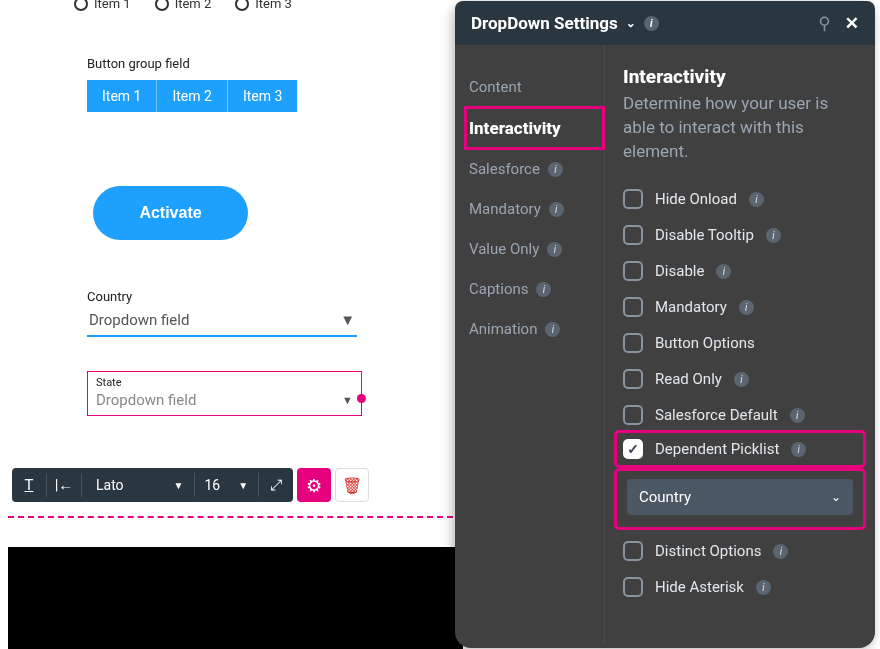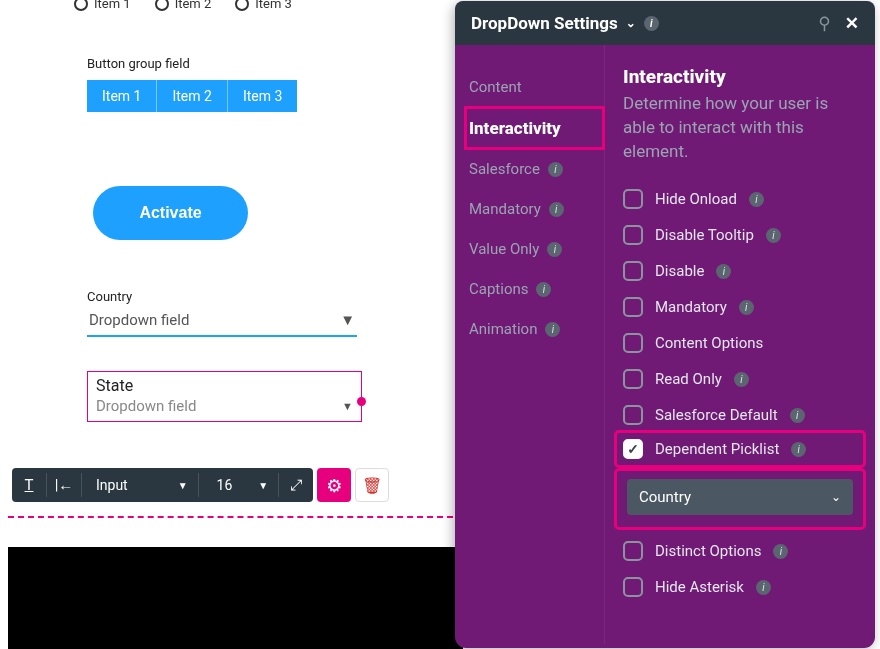--- a/index.html
+++ b/index.html
@@ -15,39 +15,39 @@
   .btn-group div { background: #1ea0ff; color: #fff; font-size: 14px; padding: 8px 15px; border-right: 1px solid rgba(255,255,255,0.4); }
   .btn-group div:last-child { border-right: none; }
   .activate-btn { position: absolute; left: 85px; top: 186px; background: #1ea0ff; color: #fff; border: none; border-radius: 28px; width: 155px; height: 54px; font-size: 16px; cursor: pointer; font-weight: bold; }
   .country-label { position: absolute; left: 79px; top: 289px; font-size: 13px; color: #222; }
   .dd-field { position: absolute; left: 79px; top: 307px; width: 270px; border-bottom: 2px solid #1ea0ff; display: flex; justify-content: space-between; align-items: center; padding: 4px 2px 6px 2px; }
   .dd-field span { font-size: 15px; color: #555; }
   .dd-arrow { font-size: 11px; color: #555; }
   .input-fields-box { position: absolute; left: 79px; top: 371px; width: 275px; }
   .if-label { color: #e6007e; font-size: 13px; margin-left: 8px; }
   .if-inner { border: 1px solid #e6007e; background: #fff; padding: 0; position: relative; }
-  .if-state { font-size: 16px; color: #222; padding: 4px 8px 0 8px; }
+  .if-state { font-size: 11px; color: #222; padding: 4px 8px 0 8px; }
   .if-dd { display: flex; justify-content: space-between; align-items: center; padding: 2px 8px 6px 8px; font-size: 15px; color: #888; }
   .if-dot { position: absolute; right: -5px; top: 50%; width: 9px; height: 9px; background: #e6007e; border-radius: 50%; }
 
   
   .toolbar { position: absolute; left: 4px; top: 468px; display: flex; align-items: center; gap: 4px; }
   .tb-dark { background: #2a3640; height: 34px; display: flex; align-items: center; border-radius: 4px; }
   .tb-btn { width: 34px; height: 34px; display: flex; align-items: center; justify-content: center; color: #fff; font-size: 15px; }
   .tb-sep { width: 1px; height: 24px; background: rgba(255,255,255,0.15); }
   .tb-font { padding: 0 10px 0 14px; color: #fff; font-size: 14px; display:flex; align-items:center; gap:50px; }
-  .tb-size { padding: 0 10px 0 18px; color:#fff; font-size:14px; display:flex; align-items:center; gap:26px; }
+  .tb-size { padding: 0 10px 0 10px; color:#fff; font-size:14px; display:flex; align-items:center; gap:18px; }
   .tb-chev { font-size: 10px; }
   .tb-gear { background:#e6007e; border-radius:4px; width:34px; height:34px; display:flex; align-items:center; justify-content:center; color:#fff; font-size:18px; }
   .tb-trash { background:#fff; border:1px solid #ddd; border-radius:4px; width:34px; height:34px; display:flex; align-items:center; justify-content:center; color:#d4302b; font-size:16px; }
   .dashed-line { position:absolute; left:0; top:516px; width:455px; height:0; border-top:2px dashed #e6007e; }
   .black-band { position:absolute; left:0; top:547px; width:455px; height:102px; background:#000; }
 
   
-  .panel { position:absolute; left:455px; top:1px; width:420px; height:647px; background:#701a75; border-radius:11px; color:#fff; box-shadow:-2px 2px 12px rgba(0,0,0,0.3); }
+  .panel { position:absolute; left:455px; top:1px; width:420px; height:647px; background:#404040; border-radius:16px; color:#fff; box-shadow:-2px 2px 12px rgba(0,0,0,0.3); }
   .panel-header { background:#2a3640; border-radius:8px 8px 0 0; padding:12px 16px; display:flex; align-items:center; justify-content:space-between; }
   .ph-left { display:flex; align-items:center; gap:8px; font-weight:700; font-size:17px; }
   .ph-chev { font-size:12px; }
   .ph-info { width:15px; height:15px; background:#5a6570; border-radius:50%; font-size:10px; display:flex; align-items:center; justify-content:center; font-weight:700; font-style:italic; }
   .ph-right { display:flex; align-items:center; gap:14px; color:#8a949e; font-size:17px; }
   .panel-body { display:flex; height:calc(100% - 48px); }
   .panel-nav { width:150px; padding:22px 0 0 14px; border-right:1px solid rgba(255,255,255,0.06); }
   .nav-item { font-size:15px; color:#9aa5b1; padding:11px 0; display:flex; align-items:center; gap:8px; cursor:pointer; }
   .nav-item.active { color:#fff; font-weight:800; font-size:17px; }
   .nav-item.highlight { outline:3px solid #e6007e; outline-offset:-2px; padding-left:4px; padding-right:6px; margin-left:-4px; }
@@ -110,21 +110,21 @@
     </div>
   </div>
 
   <div class="toolbar">
     <div class="tb-dark">
       <div class="tb-btn" style="text-decoration:underline;">T</div>
       <div class="tb-sep"></div>
       <div class="tb-btn">|←</div>
       <div class="tb-sep"></div>
       <div class="tb-font">
-          <span>Input</span>
+          <span>Lato</span>
           <span class="tb-chev">▼</span>
         </div>
       <div class="tb-sep"></div>
       <div class="tb-size">
           <span>16</span>
           <span class="tb-chev">▼</span>
         </div>
       <div class="tb-sep"></div>
       <div class="tb-btn">⤢</div>
     </div>
@@ -196,21 +196,21 @@
           <span class="check-label">Disable</span>
           <span class="info-badge">i</span>
         </div>
       <div class="check-row">
           <span class="check-box"></span>
           <span class="check-label">Mandatory</span>
           <span class="info-badge">i</span>
         </div>
       <div class="check-row">
           <span class="check-box"></span>
-          <span class="check-label">Content Options</span>
+          <span class="check-label">Button Options</span>
         </div>
       <div class="check-row">
           <span class="check-box"></span>
           <span class="check-label">Read Only</span>
           <span class="info-badge">i</span>
         </div>
       <div class="check-row">
           <span class="check-box"></span>
           <span class="check-label">Salesforce Default</span>
           <span class="info-badge">i</span>

